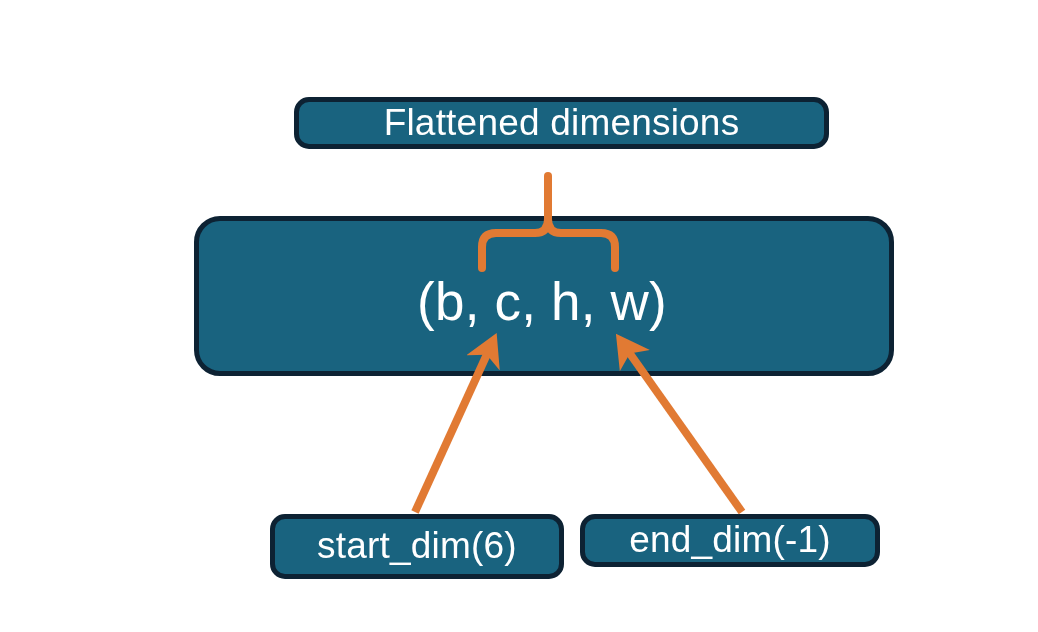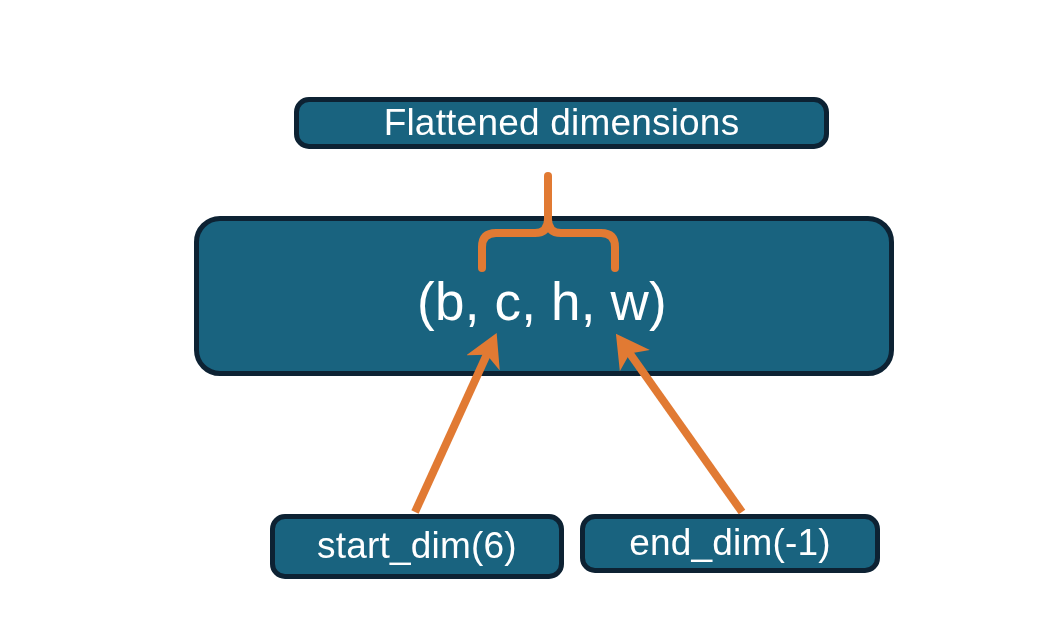--- a/index.html
+++ b/index.html
@@ -60,21 +60,21 @@
     top: 514px;
     width: 294px;
     height: 65px;
     border-radius: 15px;
     font-size: 37px;
   }
   #node-enddim {
     left: 580px;
     top: 514px;
     width: 300px;
-    height: 59px;
+    height: 53px;
     border-radius: 15px;
     font-size: 37px;
   }
   #overlay-under {
     position: absolute;
     left: 0;
     top: 0;
     width: 1038px;
     height: 632px;
     z-index: 1;

